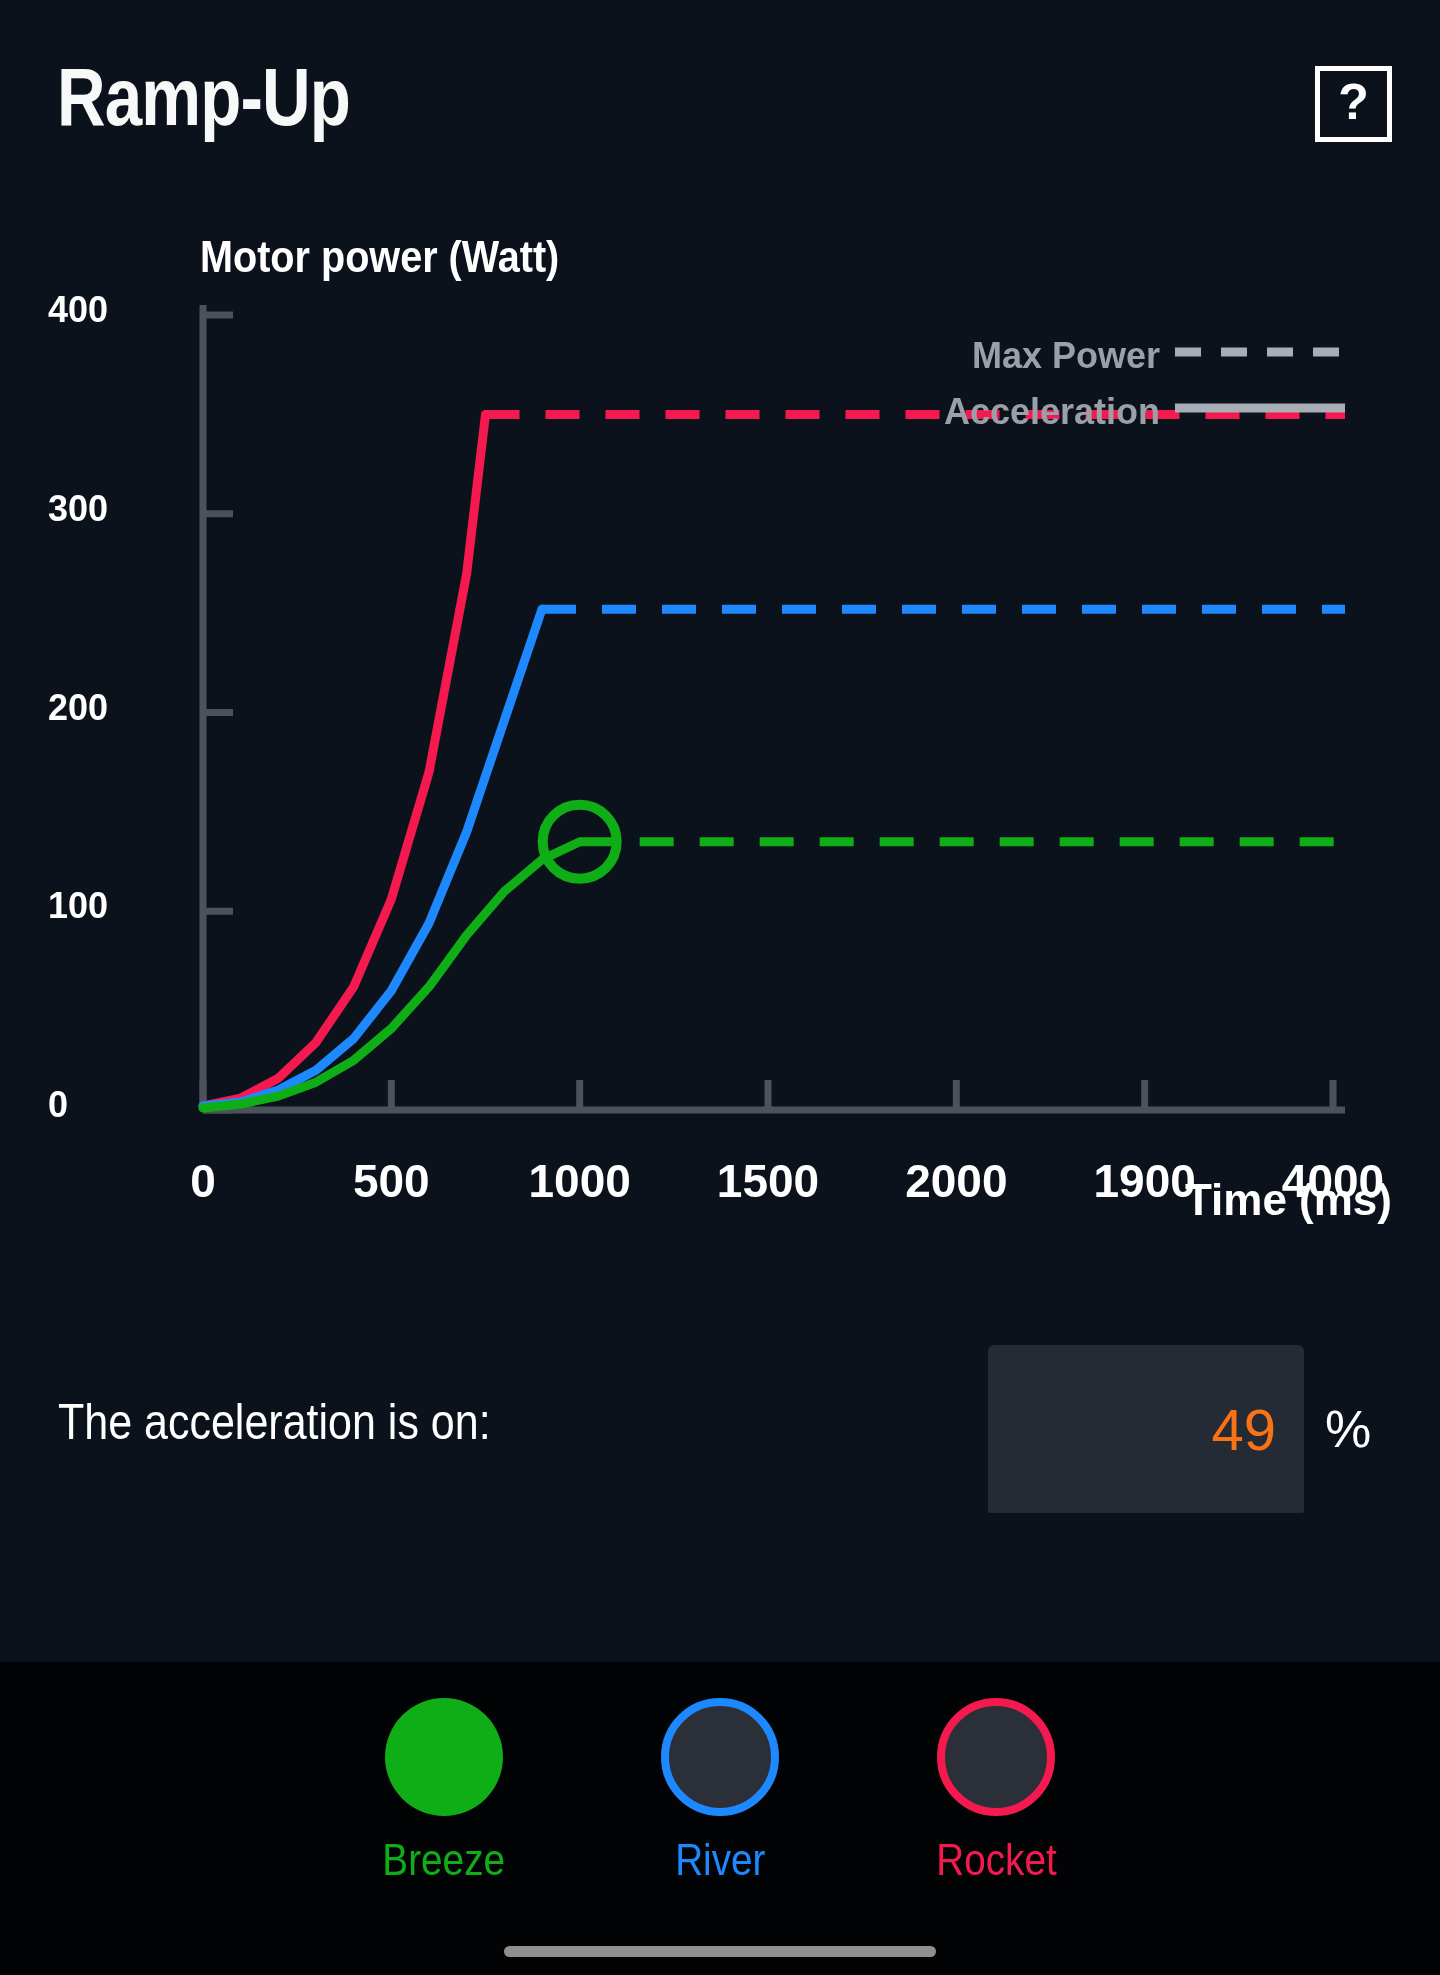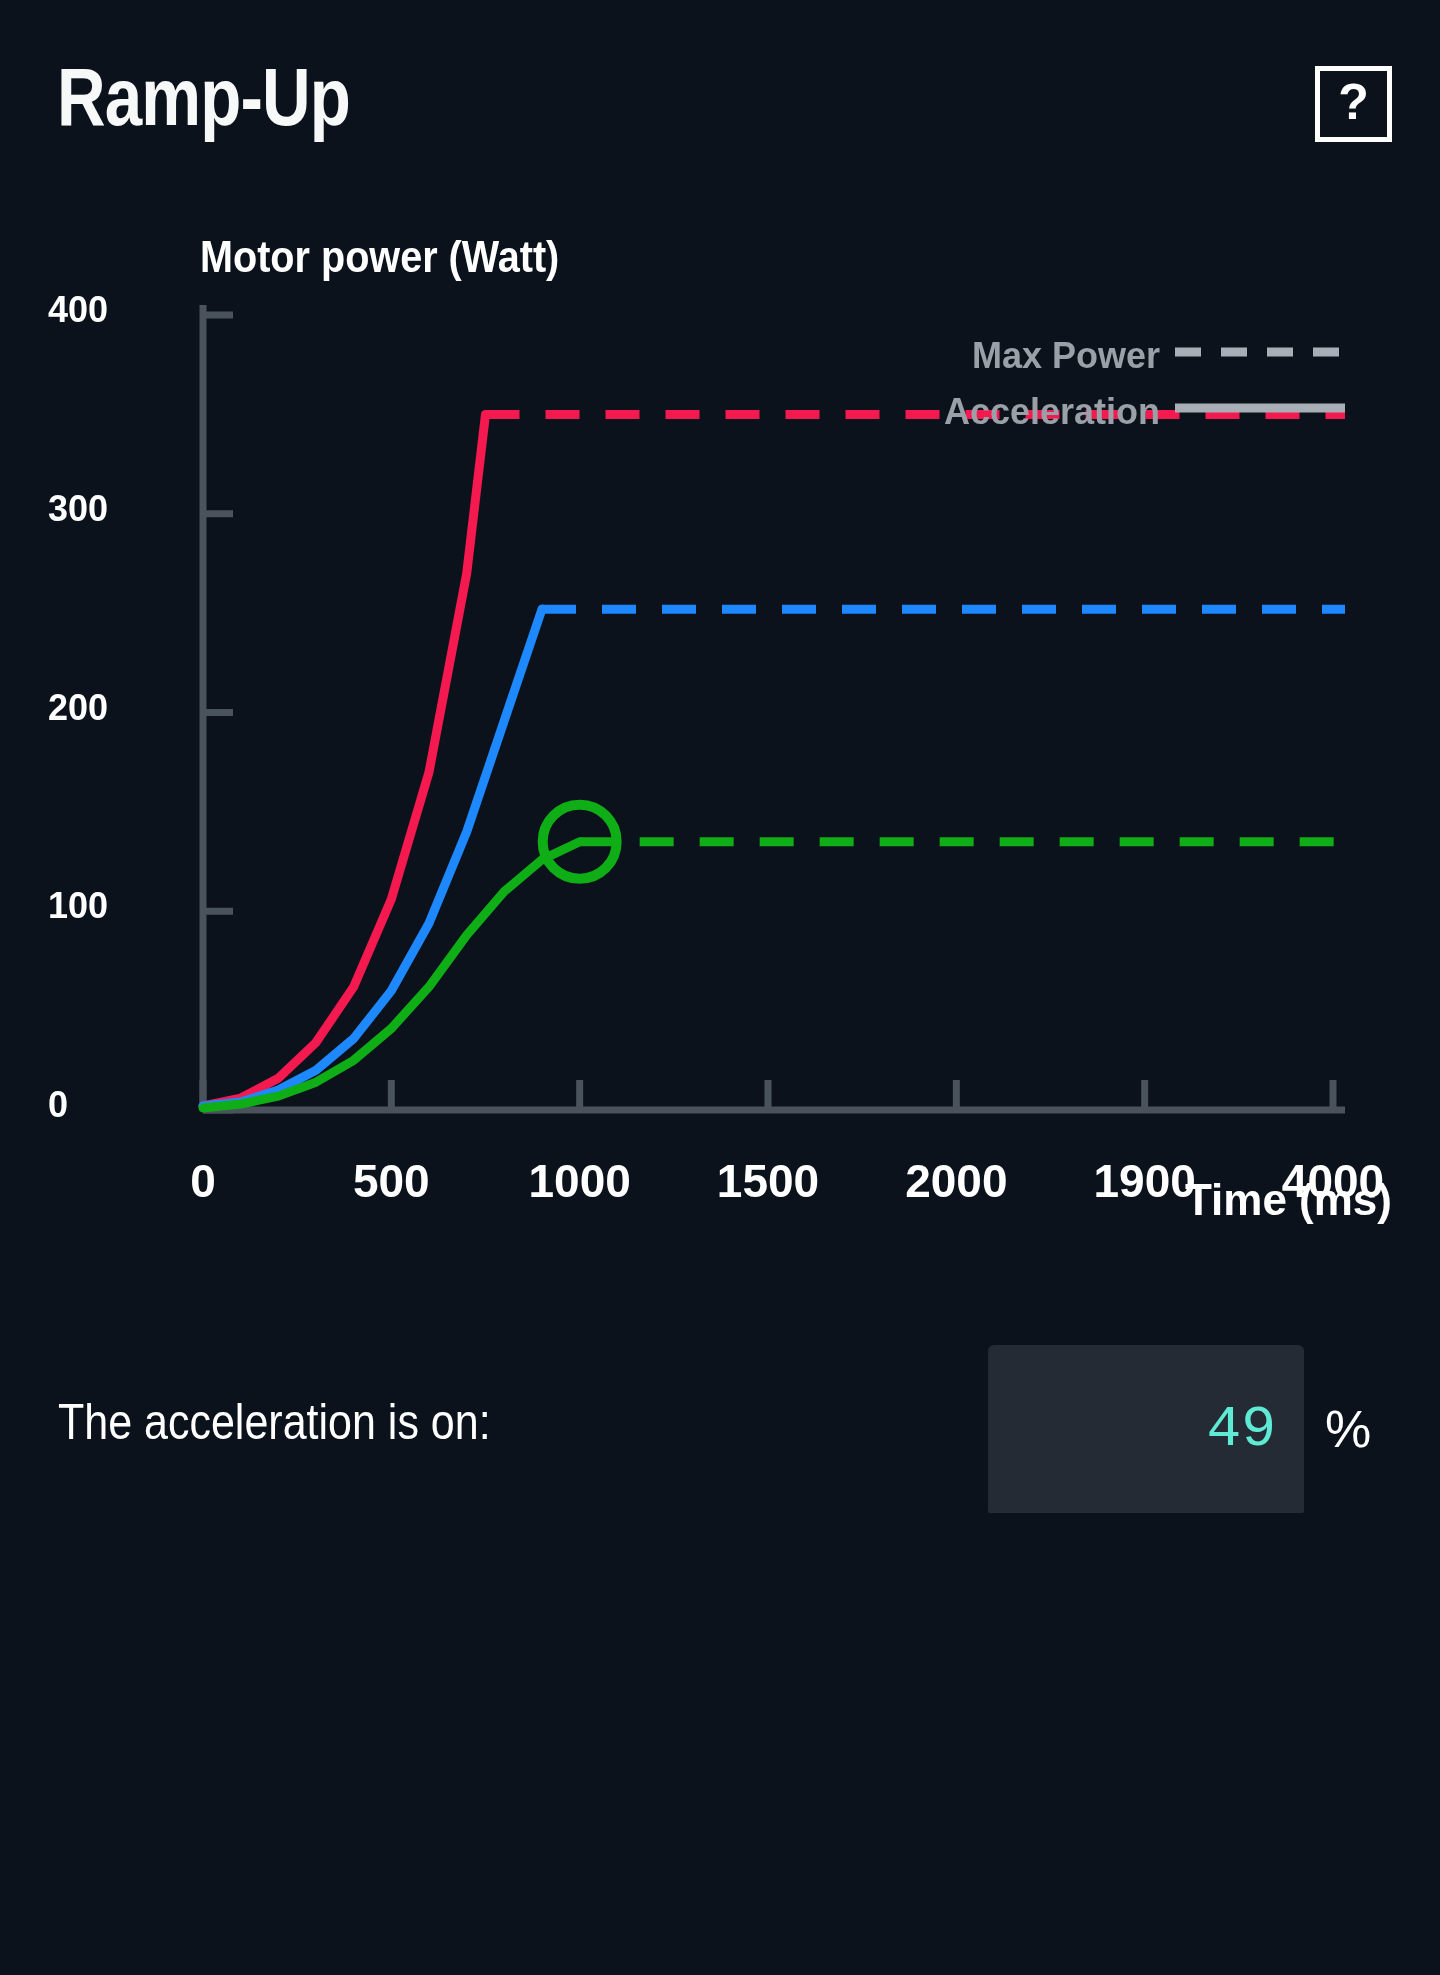--- a/index.html
+++ b/index.html
@@ -123,22 +123,22 @@
     transform:scaleX(0.86);
     transform-origin:left top;
   }
   .accel-input {
     position:absolute;
     left:988px; top:0;
     width:316px; height:168px;
     background:#242b34;
     border:none;
     border-radius:6px 6px 2px 2px;
-    color:#5eead4;
-    font-family:Liberation Mono, monospace;
+    color:#f97316;
+    font-family:Liberation Sans, sans-serif;
     font-size:58px;
     text-align:right;
     padding-right:28px;
     outline:none;
   }
   .accel-unit {
     position:absolute;
     left:1325px; top:54px;
     font-size:52px;
     color:#ffffff;
@@ -255,14 +255,31 @@
         </div>
     </div>
 
     <div class="accel-row">
       <div class="accel-label">The acceleration is on:</div>
       <input class="accel-input" type="text" value="49" style="">
       <div class="accel-unit">%</div>
     </div>
   </div>
 
+  <div class="bottom-bar">
+    <div class="mode-row" id="mode-row">
+        <div class="mode-item">
+          <div class="mode-dot" style="background: rgb(15, 173, 22); border: 0px;"></div>
+          <div class="mode-label" style="color: rgb(15, 173, 22);">Breeze</div>
+        </div>
+        <div class="mode-item">
+          <div class="mode-dot" style="background: rgb(43, 48, 56); border: 8px solid rgb(30, 136, 255);"></div>
+          <div class="mode-label" style="color: rgb(30, 136, 255);">River</div>
+        </div>
+        <div class="mode-item">
+          <div class="mode-dot" style="background: rgb(43, 48, 56); border: 8px solid rgb(244, 25, 79);"></div>
+          <div class="mode-label" style="color: rgb(244, 25, 79);">Rocket</div>
+        </div>
+      </div>
+    <div class="home-indicator"></div>
+  </div>
 
 </div>
 
 </body></html>

